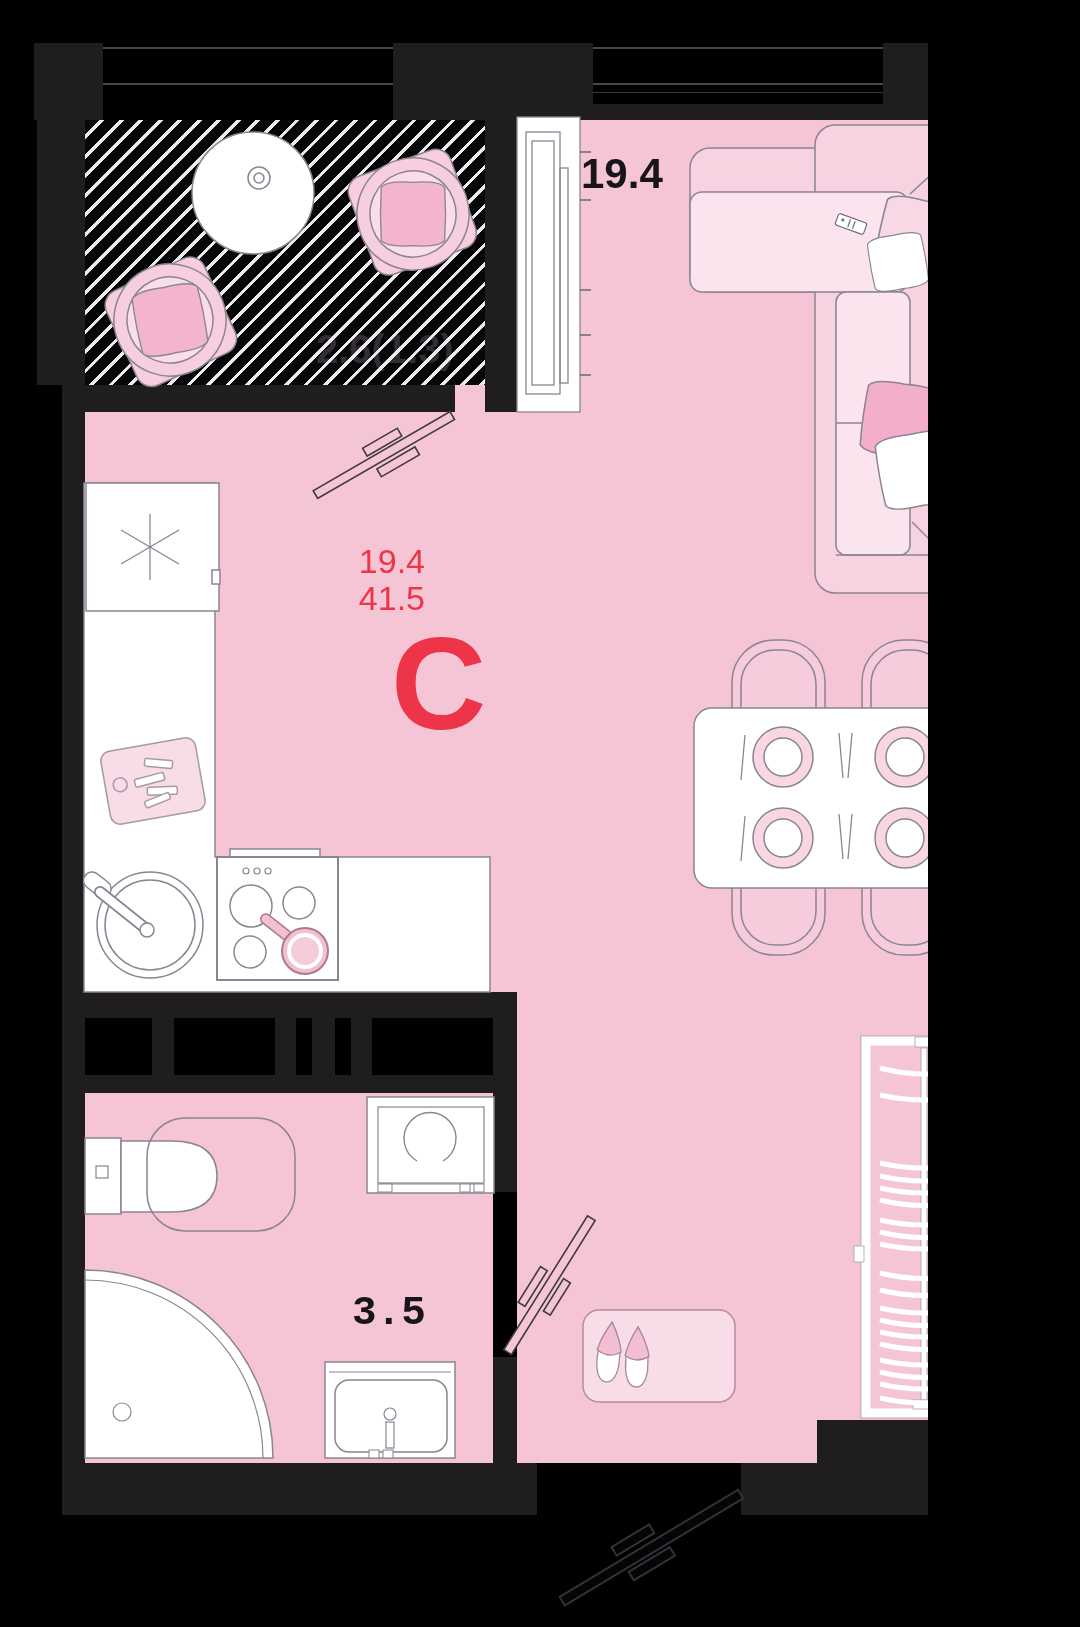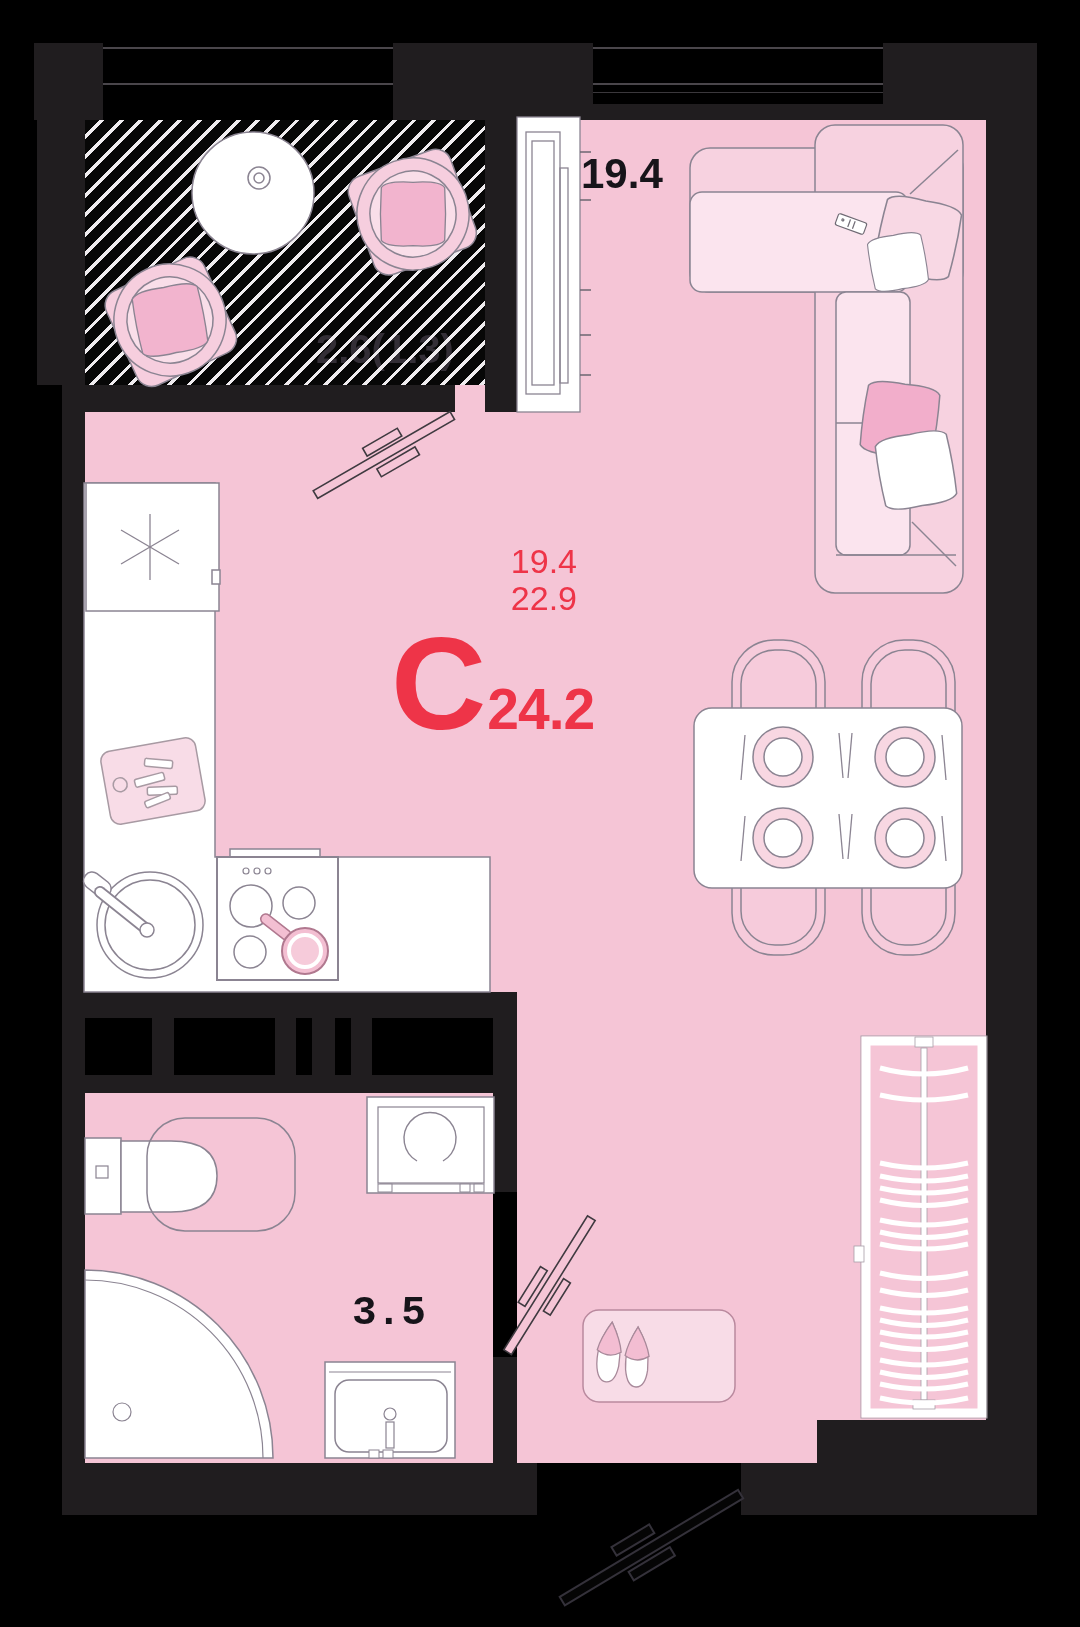--- a/index.html
+++ b/index.html
@@ -1,16 +1,16 @@
 <!DOCTYPE html>
 <html><head>
 <meta charset="utf-8">
 <style>
   html,body{margin:0;padding:0;background:#000;}
-  .stage{position:relative;width:1080px;height:1627px;background:#000;overflow:hidden;
+  .stage{position:relative;width:928px;height:1627px;background:#000;overflow:hidden;
          font-family:"Liberation Sans", sans-serif;}
   
   .rail{position:absolute;background:#4a464b;height:2px;}
   .rail3{position:absolute;background:#3b383c;height:1px;}
   .wall{position:absolute;background:#201d1f;}
   .shaft{position:absolute;background:#000;}
   .floor{position:absolute;background:#f5c5d6;}
   .hatch{position:absolute;left:85px;top:120px;width:400px;height:265px;
          background-color:#070707;
          background-image:repeating-linear-gradient(135deg,transparent 0,transparent 10.5px,#efecef 10.5px,#efecef 13.8px);}
@@ -311,20 +311,19 @@
       <rect x="92" y="-19" width="48" height="10"></rect>
       <rect x="98" y="11" width="44" height="10"></rect>
     </g>
   </svg>
 
   <div class="lbl lbl-room">19.4</div>
   <div class="lbl lbl-bath">3.5</div>
 
   <div class="area-stack">
     <div>19.4</div>
-    <div>22.9</div>
+    <div>41.5</div>
   </div>
   <div class="type-row">
     <span class="type-letter">С</span>
-    <span class="type-total">24.2</span>
   </div>
 
 </div>
 
 </body></html>

